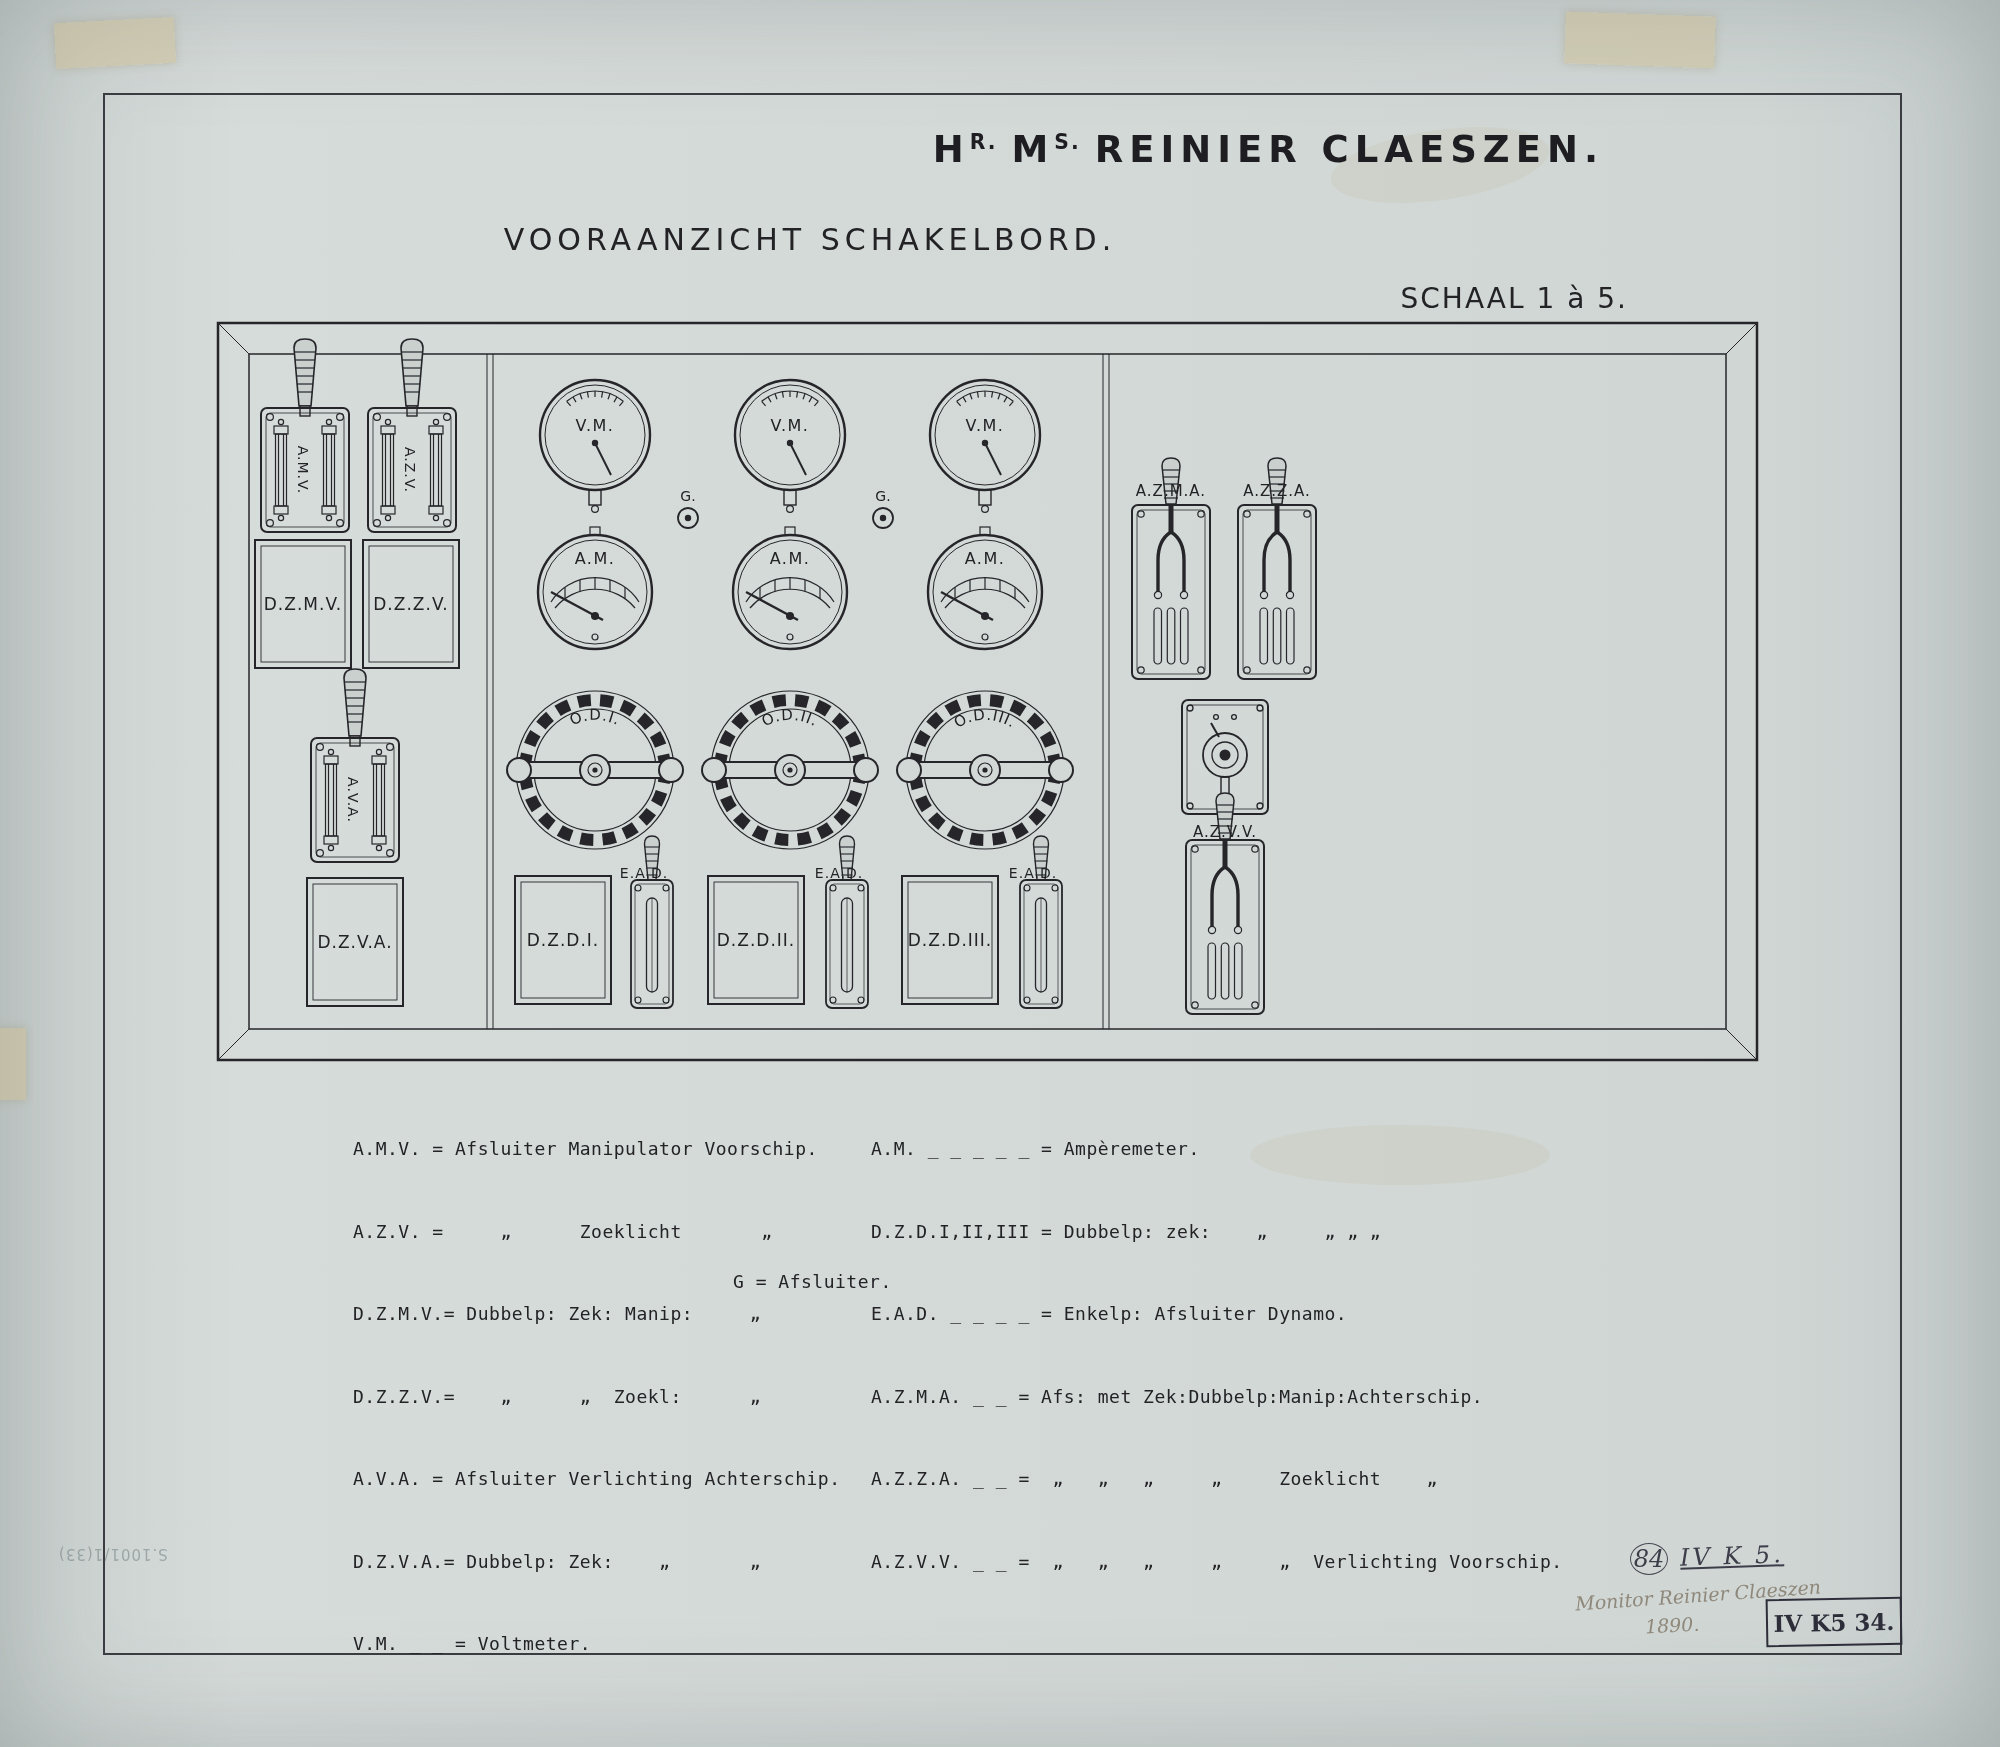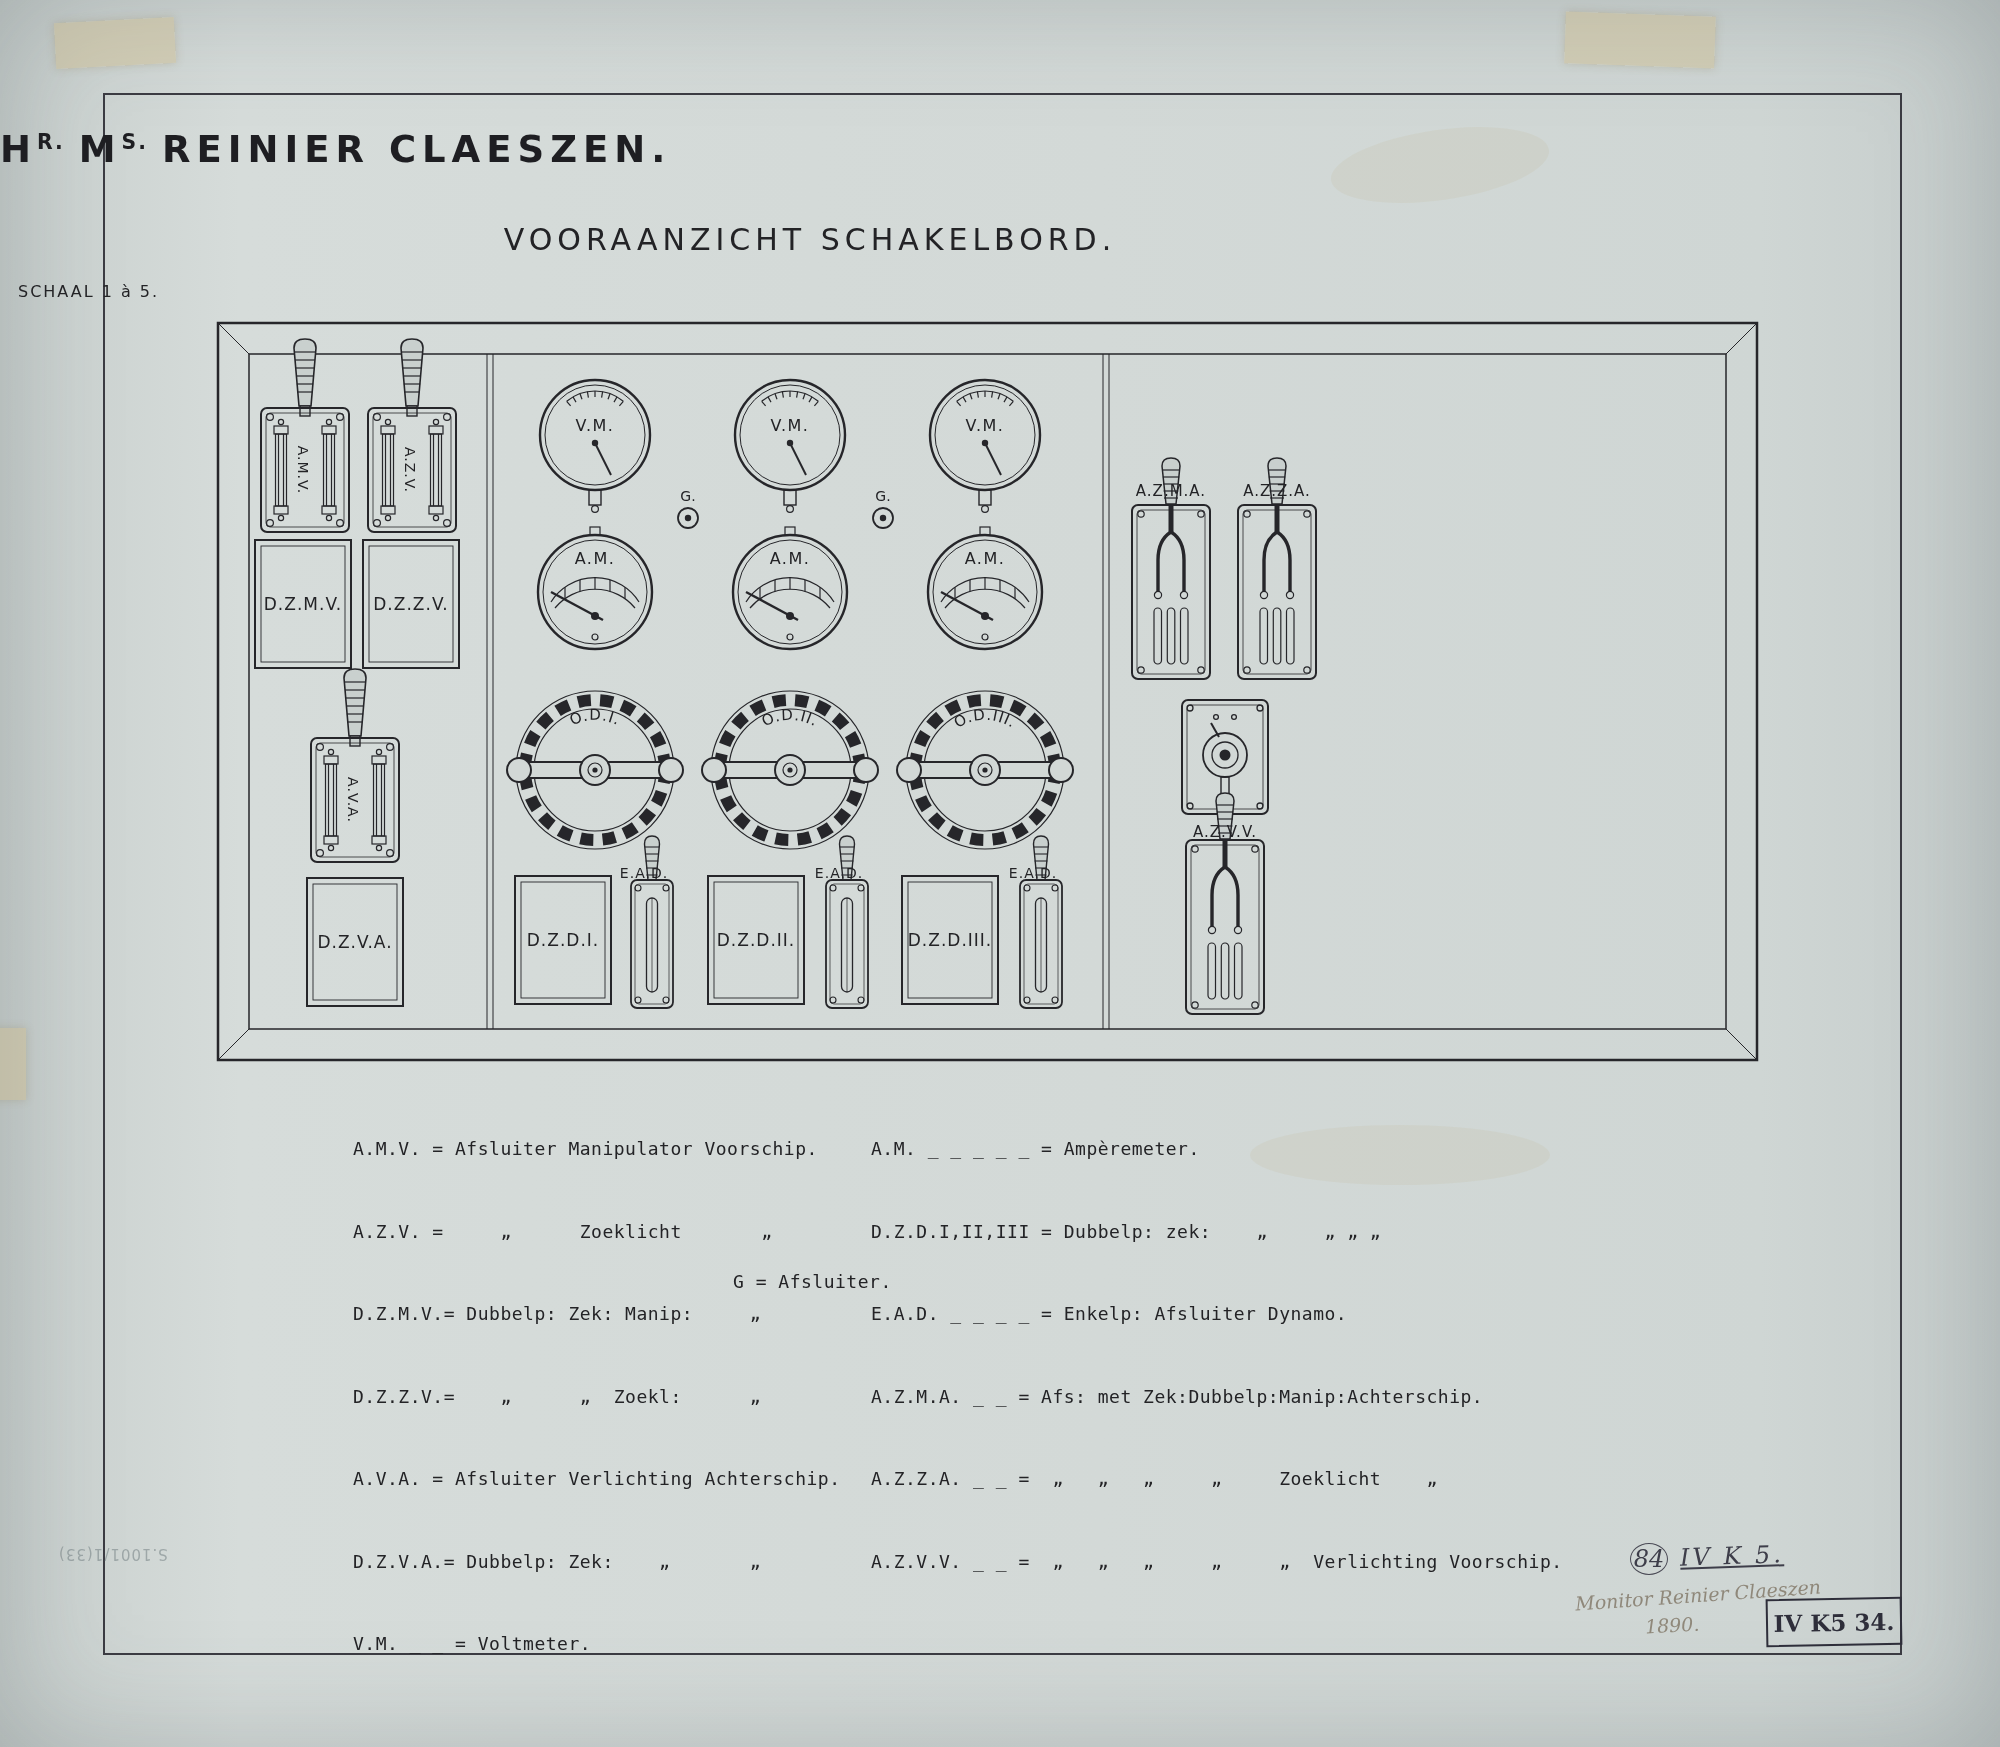--- a/index.html
+++ b/index.html
@@ -4,28 +4,28 @@
 <style>
   html,body{margin:0;padding:0;background:#b9c0bf;}
   .page{position:relative;width:2000px;height:1747px;overflow:hidden;
         background:linear-gradient(90deg,#c8cfcd,#d6dcda 12%,#d3d9d7 55%,#cfd6d4 88%,#c5cccb);
         box-shadow:inset 0 0 120px rgba(80,90,95,.28);
         font-family:"DejaVu Sans",sans-serif;color:#232326;}
   .tape{position:absolute;background:rgba(208,188,138,.42);box-shadow:0 0 8px rgba(140,120,70,.25);}
   .stain{position:absolute;border-radius:50%;background:rgba(190,172,120,.12);}
   .sheet-border{position:absolute;left:103px;top:93px;width:1795px;height:1558px;
         border:2px solid #3b3b42;}
-  .title-main{position:absolute;left:0;top:128px;width:1604px;text-align:left;
+  .title-main{position:absolute;left:0;top:128px;width:1604px;text-align:right;
         font-size:37px;font-weight:bold;letter-spacing:6px;color:#1e1e22;}
   .title-main sup{font-size:55%;letter-spacing:2px;}
   .title-main .gap{display:inline-block;width:14px;}
   .title-sub{position:absolute;left:0;top:222px;width:1620px;text-align:center;
         font-size:30px;letter-spacing:5px;}
-  .title-scale{position:absolute;left:18px;top:282px;width:1620px;text-align:left;
-        font-size:16px;letter-spacing:2px;}
+  .title-scale{position:absolute;left:8px;top:282px;width:1620px;text-align:right;
+        font-size:28px;letter-spacing:2px;}
   .legend{position:absolute;font-family:"DejaVu Sans Mono",monospace;font-size:18px;
         letter-spacing:.5px;line-height:27.5px;white-space:pre;color:#232326;margin-left:28px;}
   .legend-left{left:325px;top:1080px;}
   .legend-right{left:843px;top:1080px;}
   .legend-center{left:705px;top:1268px;}
   .bsvg{position:absolute;left:215px;top:320px;}
   .bsvg text{fill:#232326;stroke:none;font-family:"DejaVu Sans",sans-serif;}
   .circled{position:absolute;left:1630px;top:1543px;width:36px;height:30px;
         border:1.5px solid #4a4a55;border-radius:50%;text-align:center;line-height:30px;
         font-family:"DejaVu Serif",serif;font-style:italic;font-size:24px;color:#3e3e4a;}

